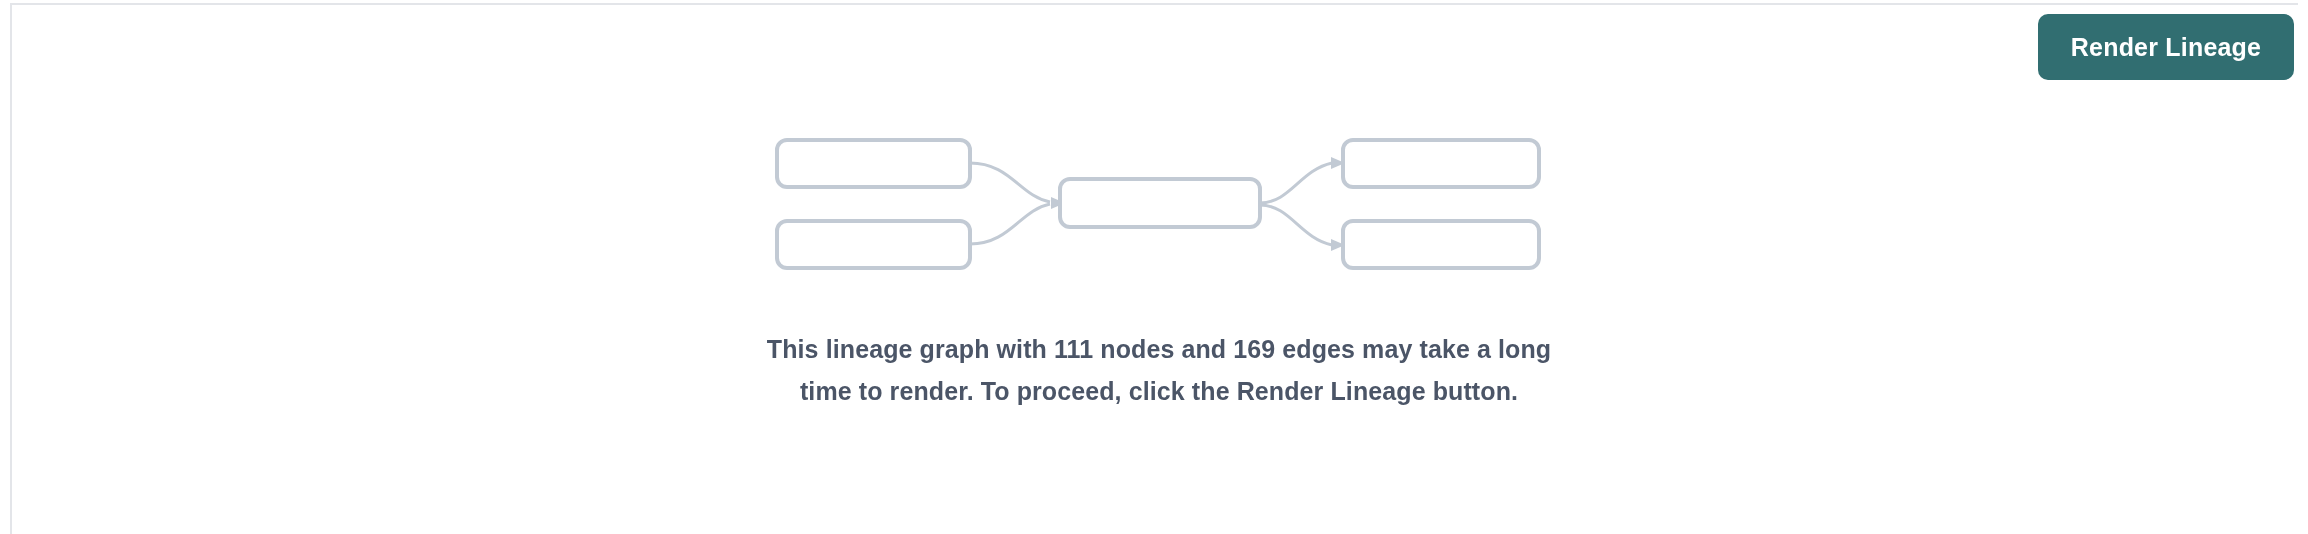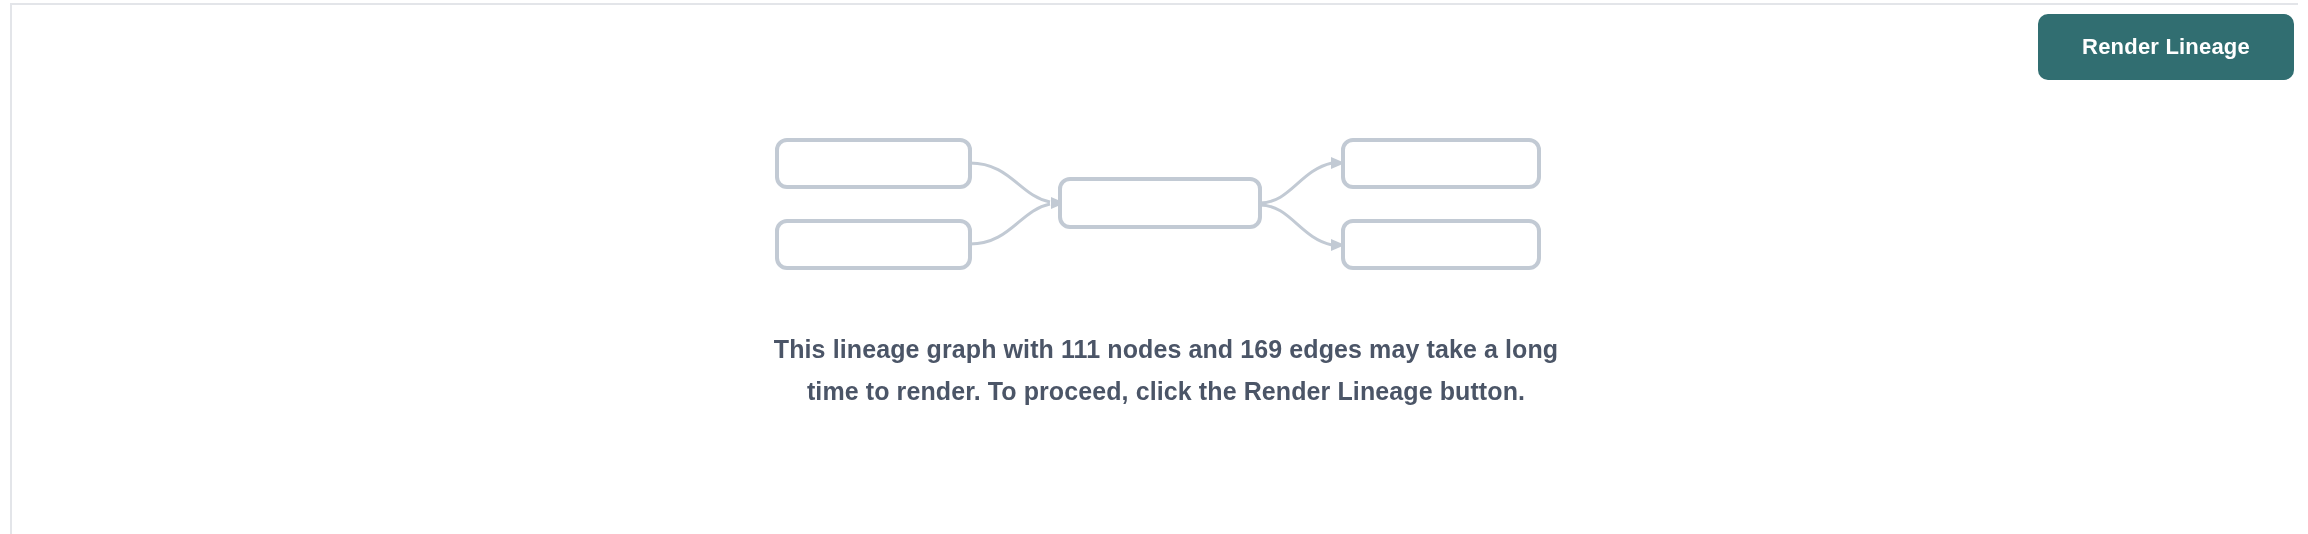--- a/index.html
+++ b/index.html
@@ -41,21 +41,21 @@
     position: absolute;
     left: 2038px;
     top: 14px;
     width: 256px;
     height: 66px;
     background: #316e71;
     color: #ffffff;
     border: none;
     border-radius: 10px;
     font-family: "Liberation Sans", sans-serif;
-    font-size: 22px;
+    font-size: 25px;
     font-weight: bold;
     letter-spacing: 0.2px;
     cursor: pointer;
     padding: 0;
     display: flex;
     align-items: center;
     justify-content: center;
   }
 
   
@@ -91,21 +91,20 @@
     left: 764px;
     top: 328px;
     width: 790px;
     text-align: center;
     color: #4b5567;
     font-family: "Liberation Sans", sans-serif;
     font-size: 25px;
     font-weight: bold;
     line-height: 42px;
     letter-spacing: 0.1px;
-    margin-left: 7px;
   }
 </style>
 </head>
 <body>
 
 <div class="screen">
 
   <div class="top-rule"></div>
   <div class="left-rule"></div>
 

